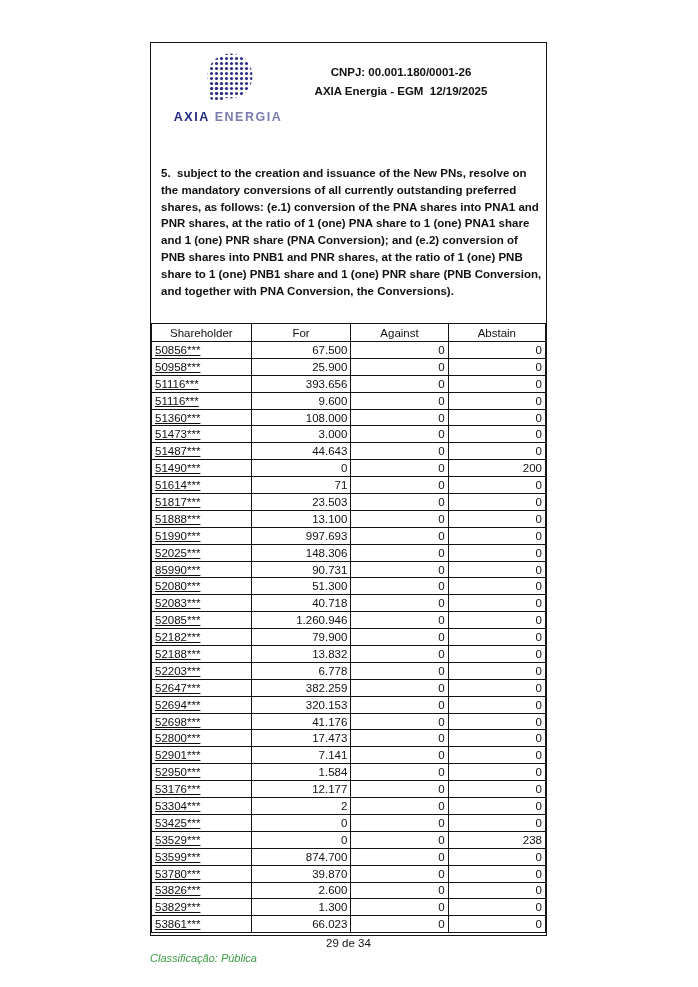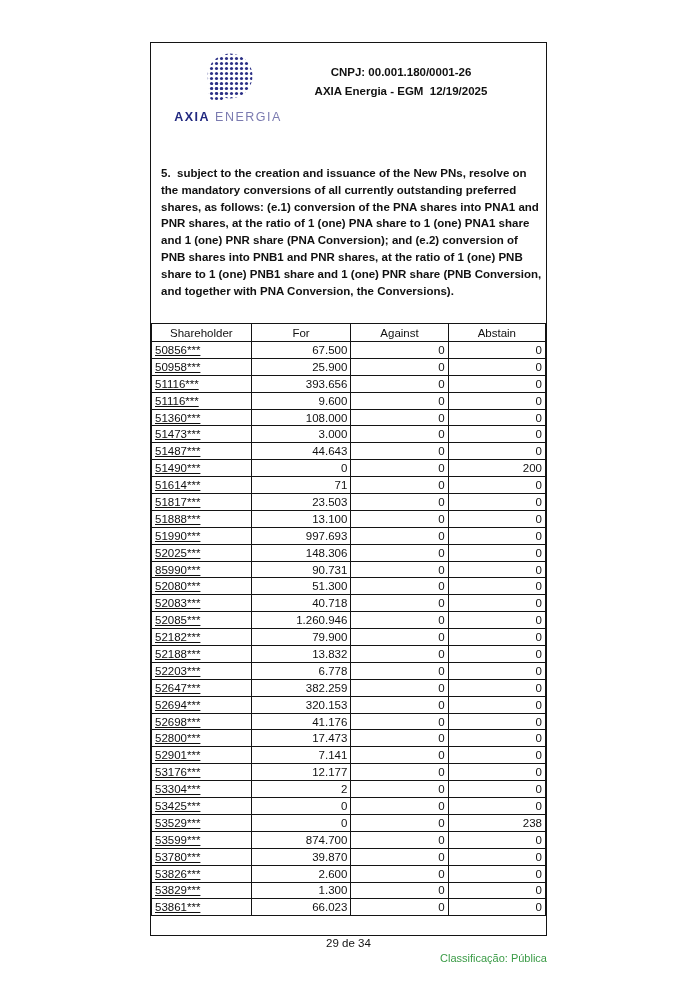--- a/index.html
+++ b/index.html
@@ -15,21 +15,21 @@
 
   .doc-box{position:absolute;left:150px;top:42px;width:397px;height:894px;
     border:1.5px solid #141414;background:#fff;}
 
   
   .doc-header{position:absolute;top:6px;left:0;right:0;height:110px;}
   .logo{position:absolute;left:14px;top:2px;width:126px;text-align:center;}
   .logo svg{display:block;margin:0 auto;}
   .logo-text{margin-top:1px;font-size:12.5px;letter-spacing:1.5px;white-space:nowrap;}
   .logo-text .primary{font-weight:bold;color:var(--brand-navy);}
-  .logo-text .secondary{color:var(--brand-light);font-weight:400;}
+  .logo-text .secondary{color:var(--brand-light);font-weight:700;}
   .header-text{position:absolute;left:105px;right:0;top:14px;text-align:center;
     font-weight:bold;font-size:11.5px;line-height:18.5px;}
 
   
   .resolution{position:absolute;top:122px;left:10px;right:3px;text-align:left;
     font-weight:bold;font-size:11.5px;line-height:16.8px;white-space:pre-wrap;}
 
   
   table.voting{position:absolute;top:280px;left:0;width:100%;
     border-collapse:collapse;table-layout:fixed;font-size:11.5px;}
@@ -41,21 +41,21 @@
   td.cell-num{text-align:right;}
   table.voting col.c1{width:25.3%;}
   table.voting col.c2{width:25.3%;}
   table.voting col.c3{width:24.7%;}
   table.voting col.c4{width:24.7%;}
 
   
   .footer-page{position:absolute;top:937px;left:150px;width:397px;
     text-align:center;font-size:11.5px;color:#111;}
   .footer-class{position:absolute;top:952px;left:150px;width:397px;
-    text-align:right;font-size:11px;color:var(--classification-green);}
+    text-align:left;font-size:11px;color:var(--classification-green);font-style:italic;}
   .ws-pre{white-space:pre-wrap;}
 </style>
 </head>
 <body>
 
 <div class="page">
   <div class="doc-box">
 
     <div class="doc-header">
       <div class="logo">
@@ -241,20 +241,26 @@
             <td class="cell-num">0</td>
             <td class="cell-num">0</td>
           </tr>
           <tr>
             <td class="cell-left">52901***</td>
             <td class="cell-num">7.141</td>
             <td class="cell-num">0</td>
             <td class="cell-num">0</td>
           </tr>
           <tr>
+            <td class="cell-left">52950***</td>
+            <td class="cell-num">1.584</td>
+            <td class="cell-num">0</td>
+            <td class="cell-num">0</td>
+          </tr>
+          <tr>
             <td class="cell-left">53176***</td>
             <td class="cell-num">12.177</td>
             <td class="cell-num">0</td>
             <td class="cell-num">0</td>
           </tr>
           <tr>
             <td class="cell-left">53304***</td>
             <td class="cell-num">2</td>
             <td class="cell-num">0</td>
             <td class="cell-num">0</td>

